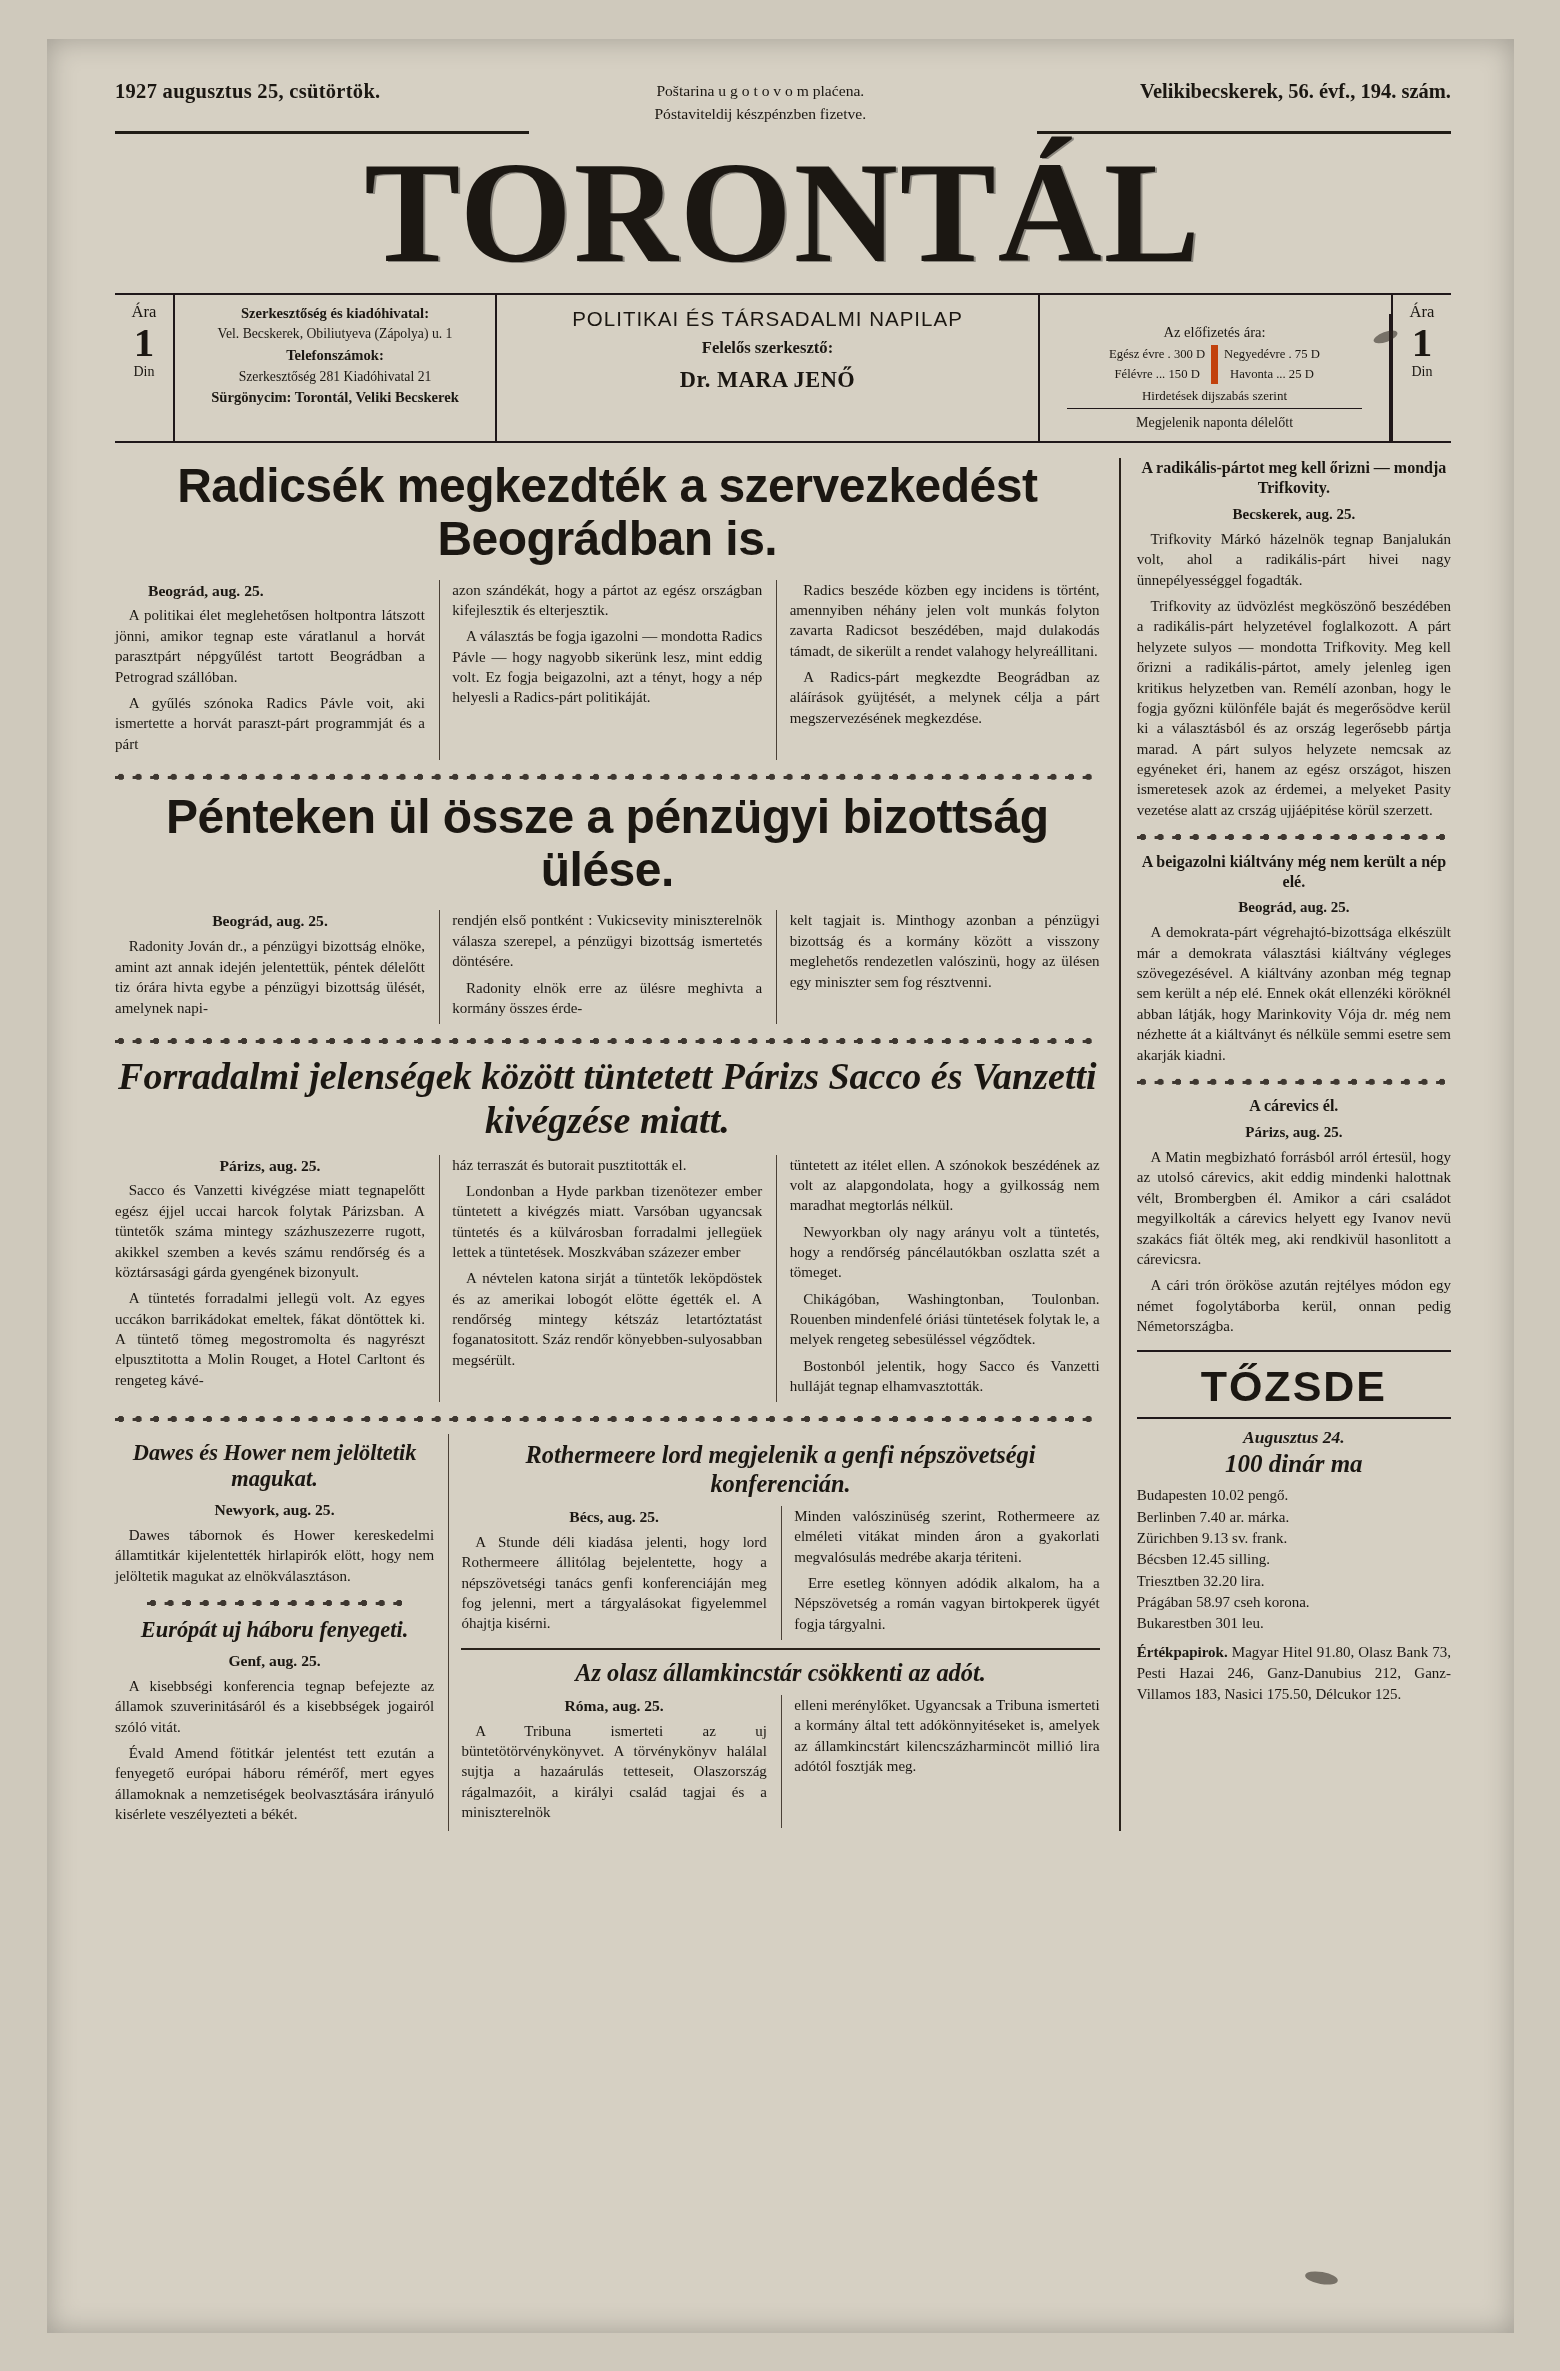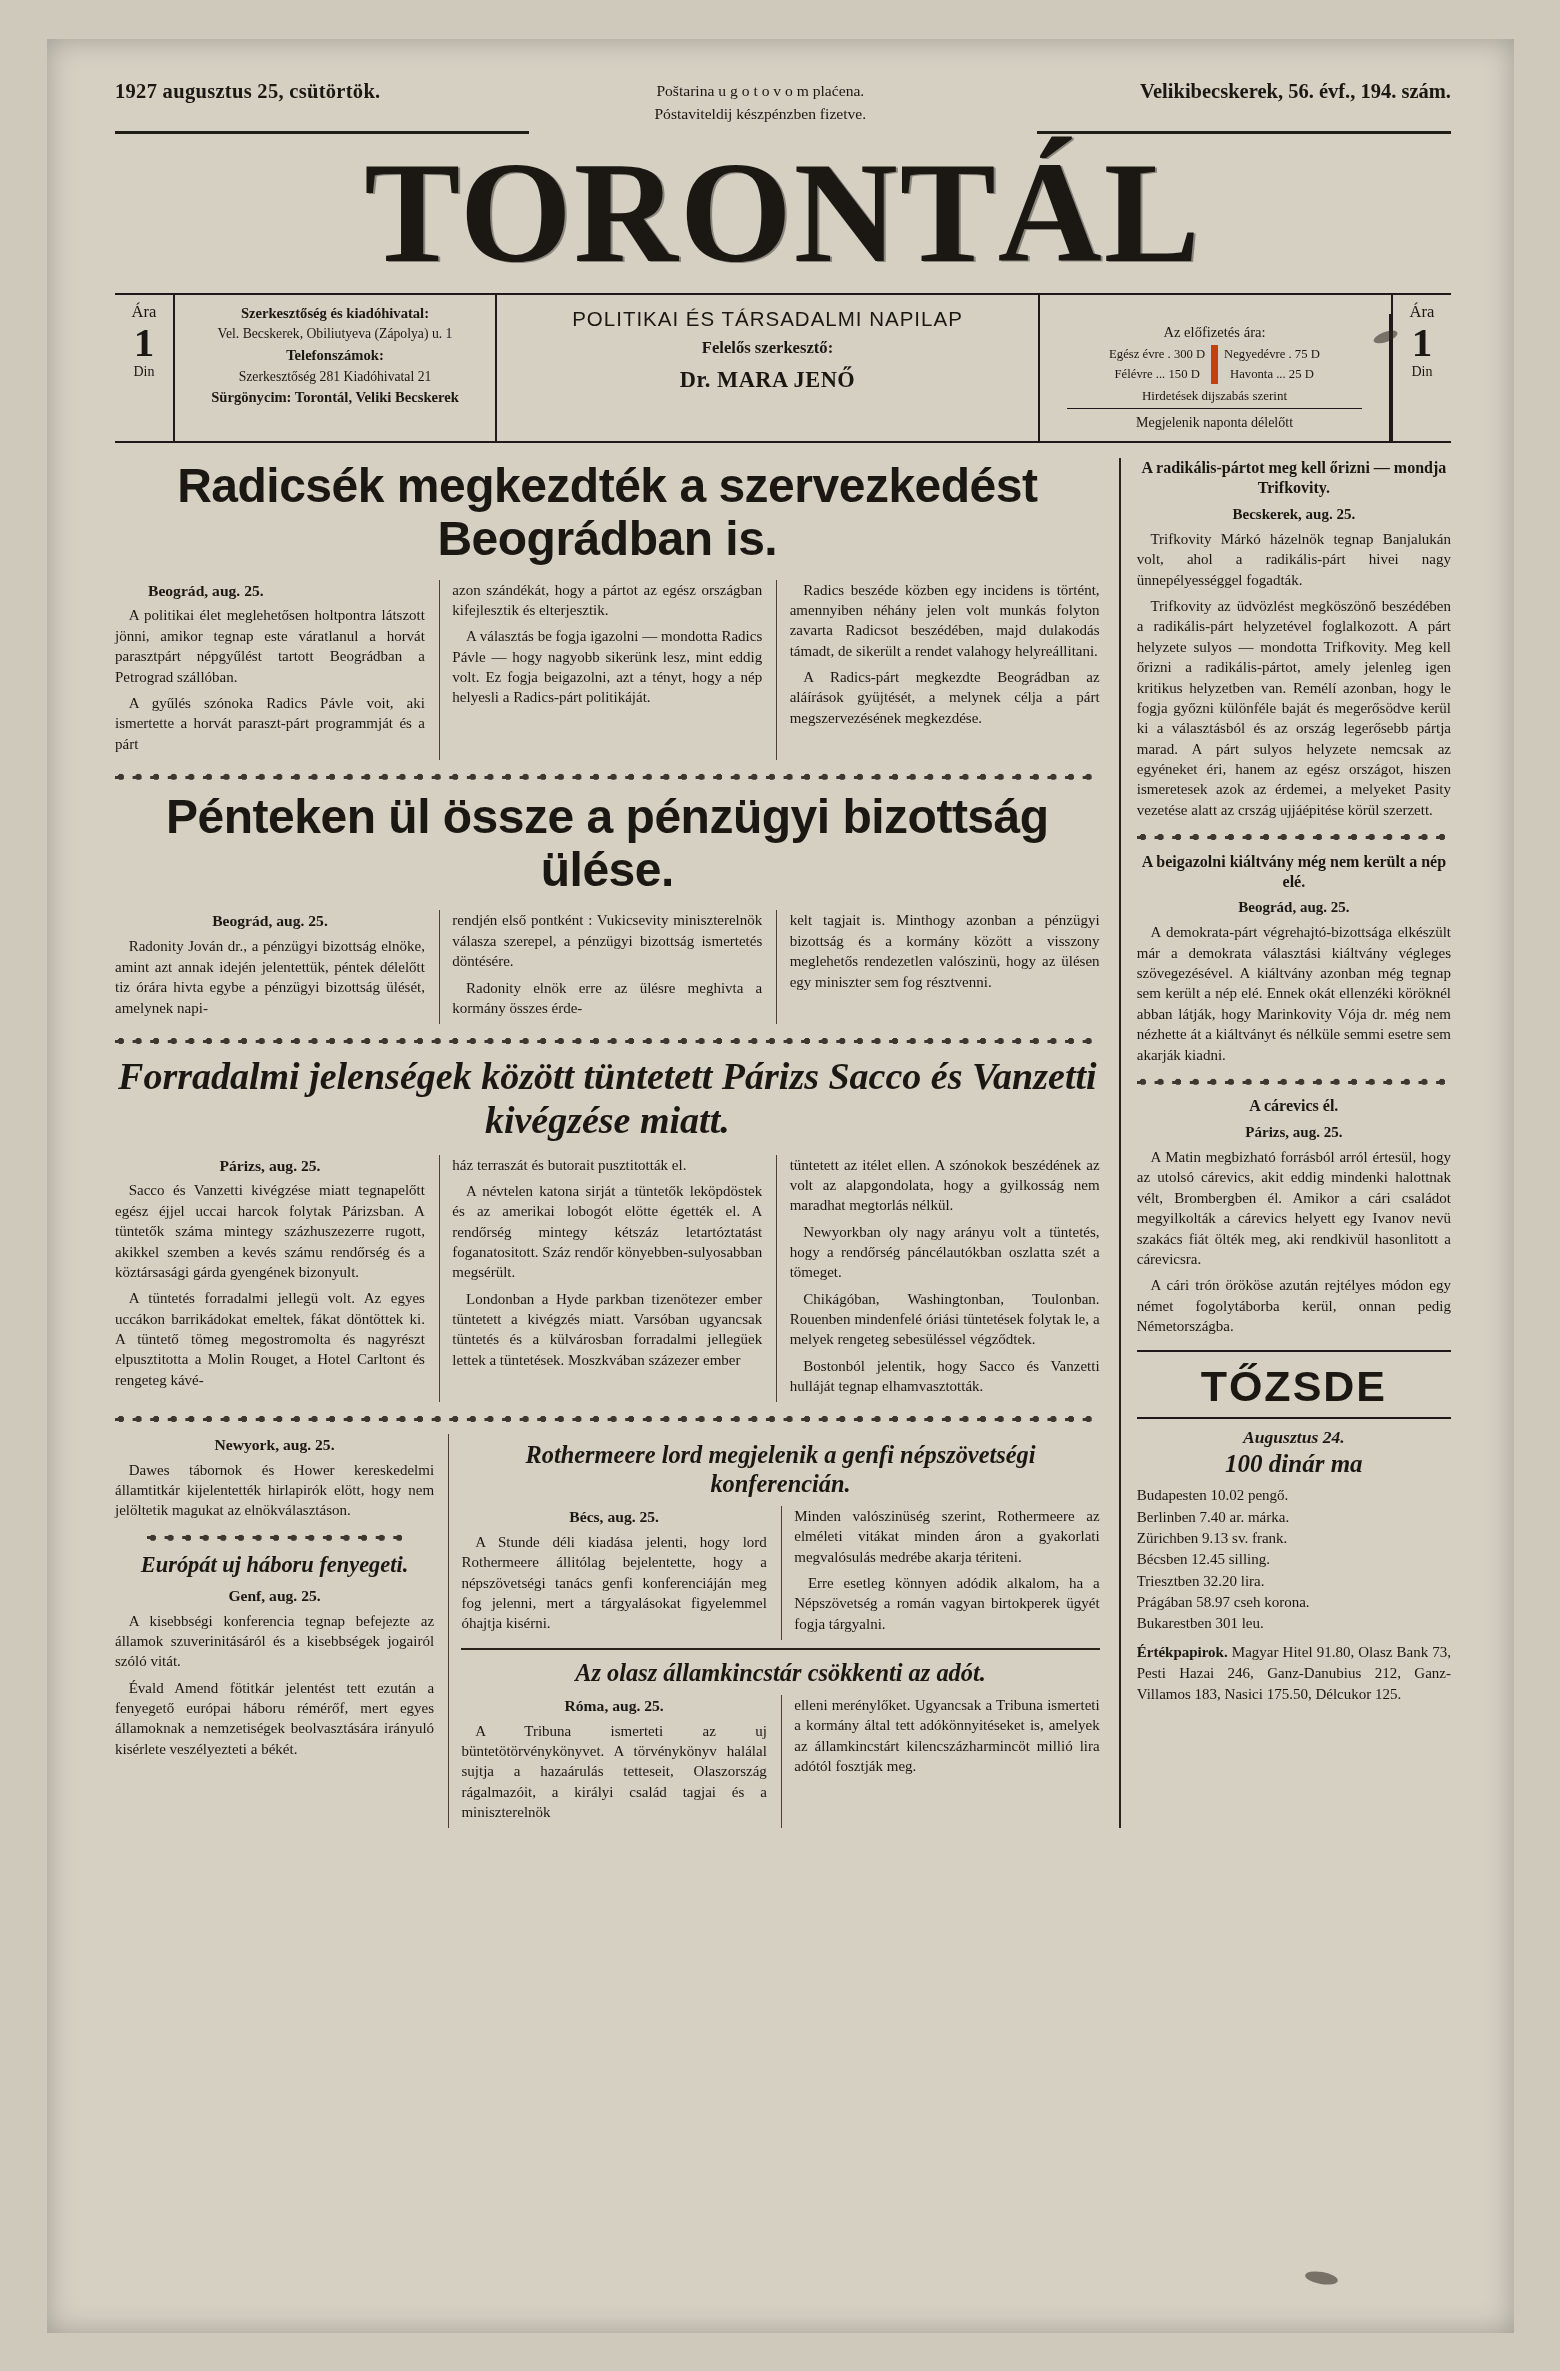--- a/index.html
+++ b/index.html
@@ -387,36 +387,37 @@
 
           <h2 class="head-it">Forradalmi jelenségek között tüntetett Párizs Sacco és Vanzetti kivégzése miatt.</h2>
           <div class="cols3">
             <div class="col">
               <div class="dateline">Párizs, aug. 25.</div>
               <p class="t">Sacco és Vanzetti kivégzése miatt tegnapelőtt egész éjjel uccai harcok folytak Párizsban. A tüntetők száma mintegy százhuszezerre rugott, akikkel szemben a kevés számu rendőrség és a köztársasági gárda gyengének bizonyult.</p>
               <p class="t">A tüntetés forradalmi jellegü volt. Az egyes uccákon barrikádokat emeltek, fákat döntöttek ki. A tüntető tömeg megostromolta és nagyrészt elpusztitotta a Molin Rouget, a Hotel Carltont és rengeteg kávé-</p>
             </div>
             <div class="col sep">
               <p class="t noind">ház terraszát és butorait pusztitották el.</p>
+              <p class="t">Londonban a Hyde parkban tizenötezer ember tüntetett a kivégzés miatt. Varsóban ugyancsak tüntetés és a külvárosban forradalmi jellegüek lettek a tüntetések. Moszkvában százezer ember</p>
               <p class="t">A névtelen katona sirját a tüntetők leköpdöstek és az amerikai lobogót elötte égették el. A rendőrség mintegy kétszáz letartóztatást foganatositott. Száz rendőr könyebben-sulyosabban megsérült.</p>
-              <p class="t">Londonban a Hyde parkban tizenötezer ember tüntetett a kivégzés miatt. Varsóban ugyancsak tüntetés és a külvárosban forradalmi jellegüek lettek a tüntetések. Moszkvában százezer ember</p>
             </div>
             <div class="col sep">
               <p class="t noind">tüntetett az itélet ellen. A szónokok beszédének az volt az alapgondolata, hogy a gyilkosság nem maradhat megtorlás nélkül.</p>
               <p class="t">Newyorkban oly nagy arányu volt a tüntetés, hogy a rendőrség páncélautókban oszlatta szét a tömeget.</p>
               <p class="t">Chikágóban, Washingtonban, Toulonban. Rouenben mindenfelé óriási tüntetések folytak le, a melyek rengeteg sebesüléssel végződtek.</p>
               <p class="t">Bostonból jelentik, hogy Sacco és Vanzetti hulláját tegnap elhamvasztották.</p>
             </div>
           </div>
 
           <div class="divider"></div>
 
           <div class="cols3">
 
             <div class="col">
+              <h3 class="sub">Dawes és Hower nem jelöltetik magukat.</h3>
               <div class="dateline">Newyork, aug. 25.</div>
               <p class="t">Dawes tábornok és Hower kereskedelmi államtitkár kijelentették hirlapirók elött, hogy nem jelöltetik magukat az elnökválasztáson.</p>
               <div class="divider short"></div>
               <h3 class="sub">Európát uj háboru fenyegeti.</h3>
               <div class="dateline">Genf, aug. 25.</div>
               <p class="t">A kisebbségi konferencia tegnap befejezte az államok szuverinitásáról és a kisebbségek jogairól szóló vitát.</p>
               <p class="t">Évald Amend fötitkár jelentést tett ezután a fenyegető európai háboru rémérőf, mert egyes államoknak a nemzetiségek beolvasztására irányuló kisérlete veszélyezteti a békét.</p>
             </div>
 
             <div class="col sep" style="flex:2">

